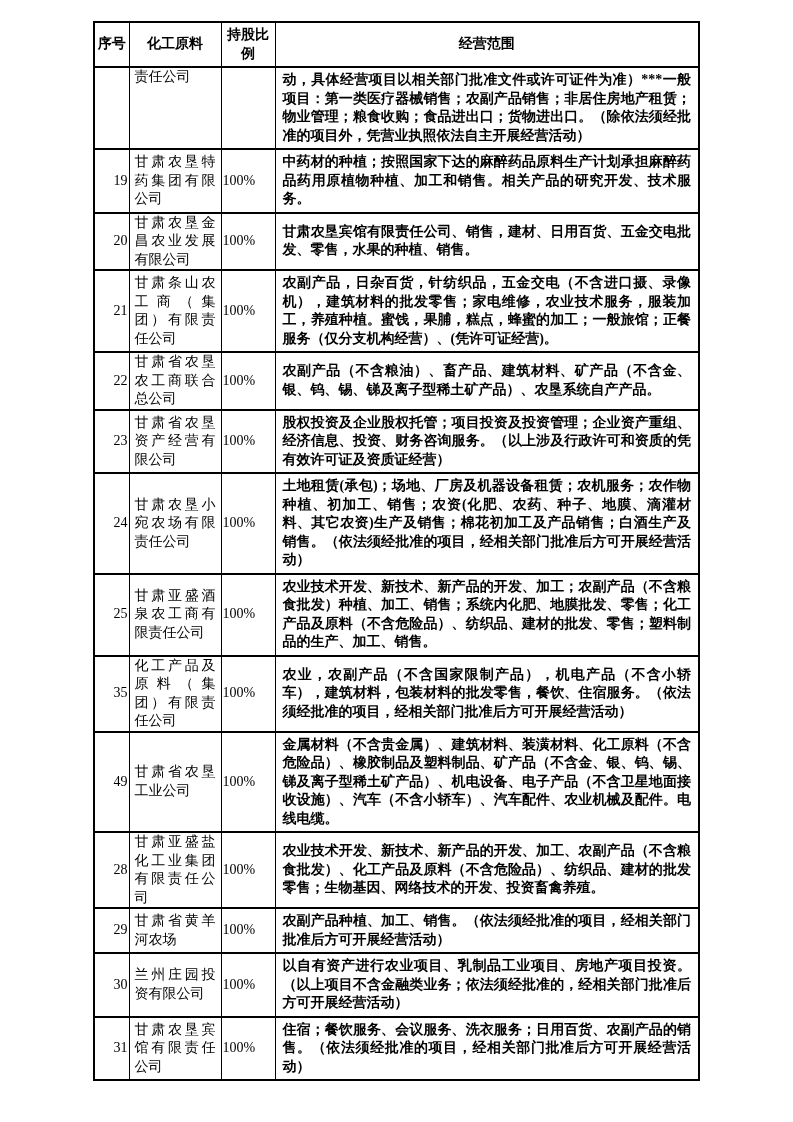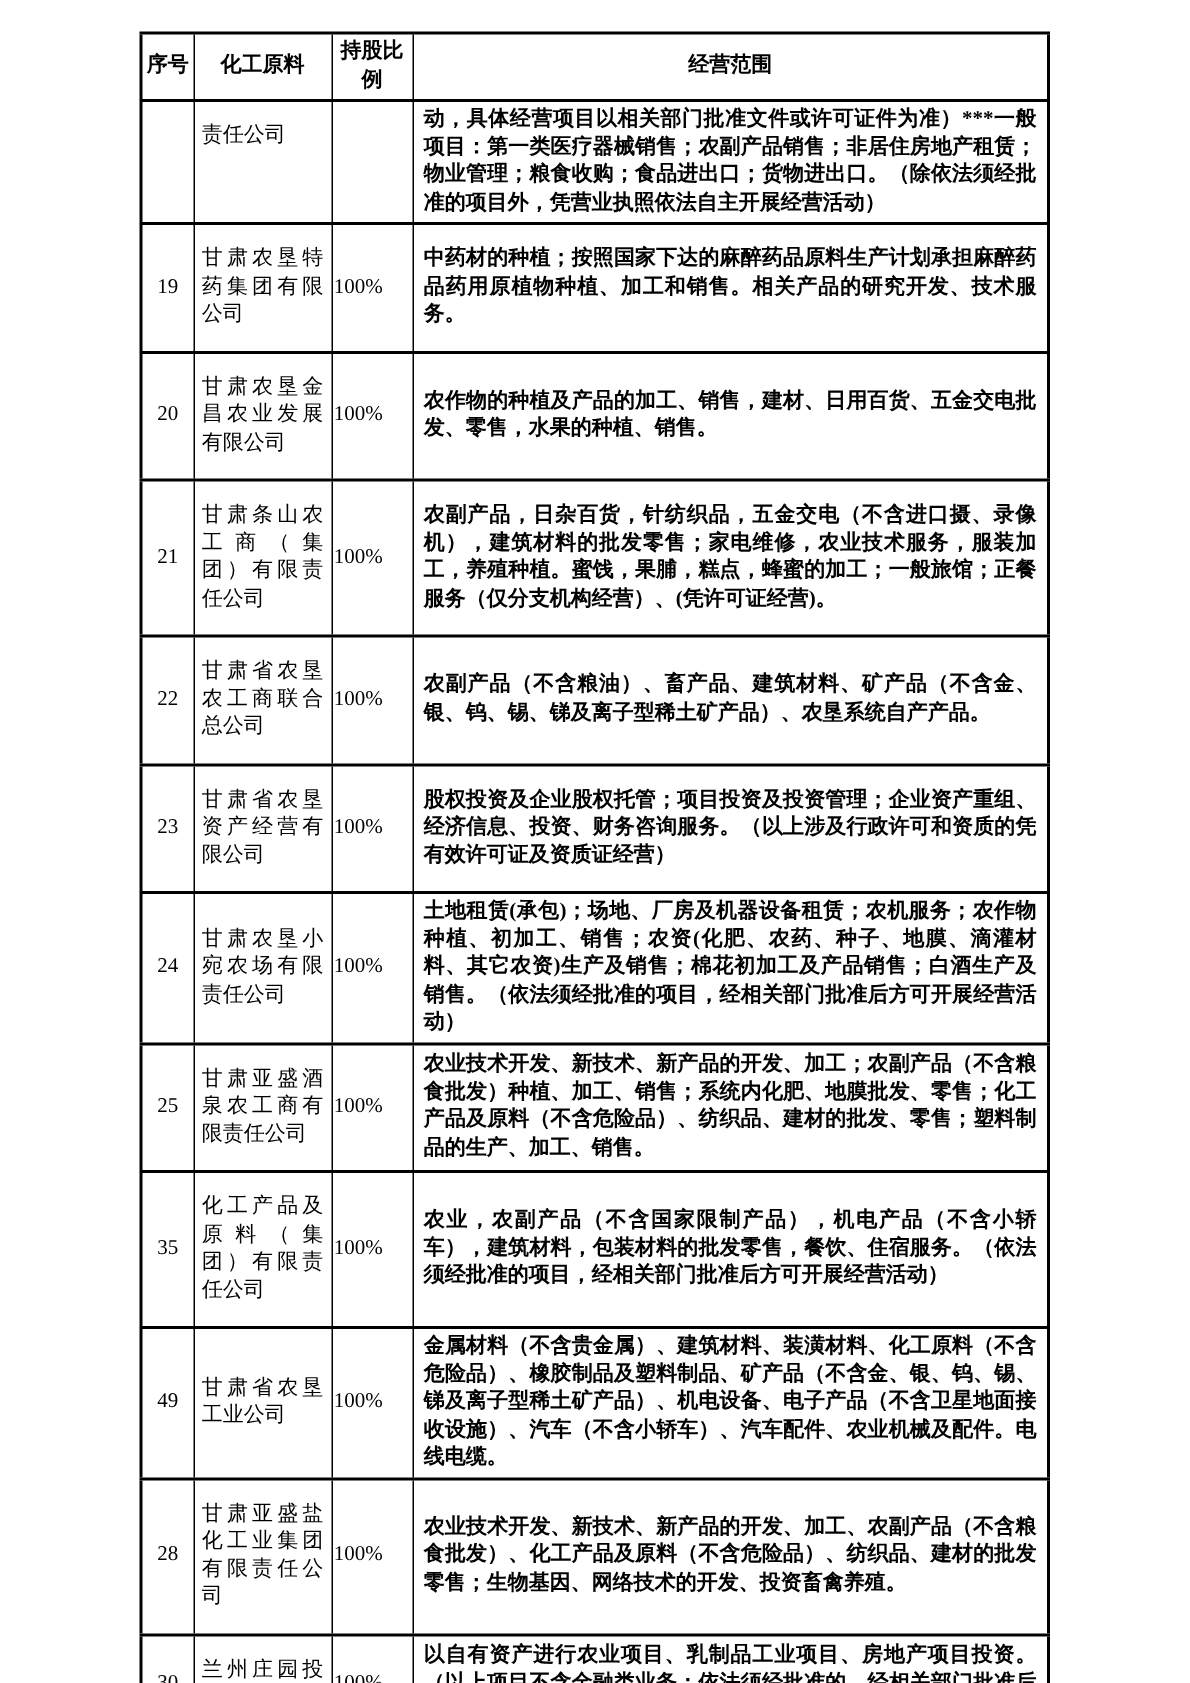--- a/index.html
+++ b/index.html
@@ -48,27 +48,27 @@
   .doc-table th {
     font-weight: bold;
     text-align: center;
     padding: 3px 2px;
   }
   col.c-no    { width: 35px; }
   col.c-name  { width: 92px; }
   col.c-ratio { width: 54px; }
   col.c-scope { width: auto; }
   td.col-no {
-    text-align: center;
+    text-align: right;
     padding: 2px 1px;
     margin-top: 24px;
   }
   td.col-name {
     text-align: justify;
-    padding: 14px 5px;
+    padding: 0 5px;
   }
   td.col-name.vtop { vertical-align: top; }
   td.col-ratio {
     padding: 2px 1px;
   }
   td.col-scope {
     text-align: justify;
     padding: 3px 7px;
     font-weight: bold;
   }
@@ -106,21 +106,21 @@
     <td class="col-no">19</td>
     <td class="col-name">甘肃农垦特药集团有限公司</td>
     <td class="col-ratio">100%</td>
     <td class="col-scope">中药材的种植；按照国家下达的麻醉药品原料生产计划承担麻醉药品药用原植物种植、加工和销售。相关产品的研究开发、技术服务。</td>
   </tr>
 
   <tr>
     <td class="col-no">20</td>
     <td class="col-name">甘肃农垦金昌农业发展有限公司</td>
     <td class="col-ratio">100%</td>
-    <td class="col-scope">农作物的种植及产品的加工、销售，建材、日用百货、五金交电批发、零售，水果的种植、销售。</td>
+    <td class="col-scope">甘肃农垦宾馆有限责任公司、销售，建材、日用百货、五金交电批发、零售，水果的种植、销售。</td>
   </tr>
 
   <tr>
     <td class="col-no">21</td>
     <td class="col-name">甘肃条山农工商（集团）有限责任公司</td>
     <td class="col-ratio">100%</td>
     <td class="col-scope">农副产品，日杂百货，针纺织品，五金交电（不含进口摄、录像机），建筑材料的批发零售；家电维修，农业技术服务，服装加工，养殖种植。蜜饯，果脯，糕点，蜂蜜的加工；一般旅馆；正餐服务（仅分支机构经营）、(凭许可证经营)。</td>
   </tr>
 
   <tr>
@@ -165,20 +165,26 @@
     <td class="col-scope">金属材料（不含贵金属）、建筑材料、装潢材料、化工原料（不含危险品）、橡胶制品及塑料制品、矿产品（不含金、银、钨、锡、锑及离子型稀土矿产品）、机电设备、电子产品（不含卫星地面接收设施）、汽车（不含小轿车）、汽车配件、农业机械及配件。电线电缆。</td>
   </tr>
 
   <tr>
     <td class="col-no">28</td>
     <td class="col-name">甘肃亚盛盐化工业集团有限责任公司</td>
     <td class="col-ratio">100%</td>
     <td class="col-scope">农业技术开发、新技术、新产品的开发、加工、农副产品（不含粮食批发）、化工产品及原料（不含危险品）、纺织品、建材的批发零售；生物基因、网络技术的开发、投资畜禽养殖。</td>
   </tr>
 
+  <tr>
+    <td class="col-no">29</td>
+    <td class="col-name">甘肃省黄羊河农场</td>
+    <td class="col-ratio">100%</td>
+    <td class="col-scope">农副产品种植、加工、销售。（依法须经批准的项目，经相关部门批准后方可开展经营活动）</td>
+  </tr>
 
   <tr>
     <td class="col-no">30</td>
     <td class="col-name">兰州庄园投资有限公司</td>
     <td class="col-ratio">100%</td>
     <td class="col-scope">以自有资产进行农业项目、乳制品工业项目、房地产项目投资。（以上项目不含金融类业务；依法须经批准的，经相关部门批准后方可开展经营活动）</td>
   </tr>
 
   <tr>
     <td class="col-no">31</td>

